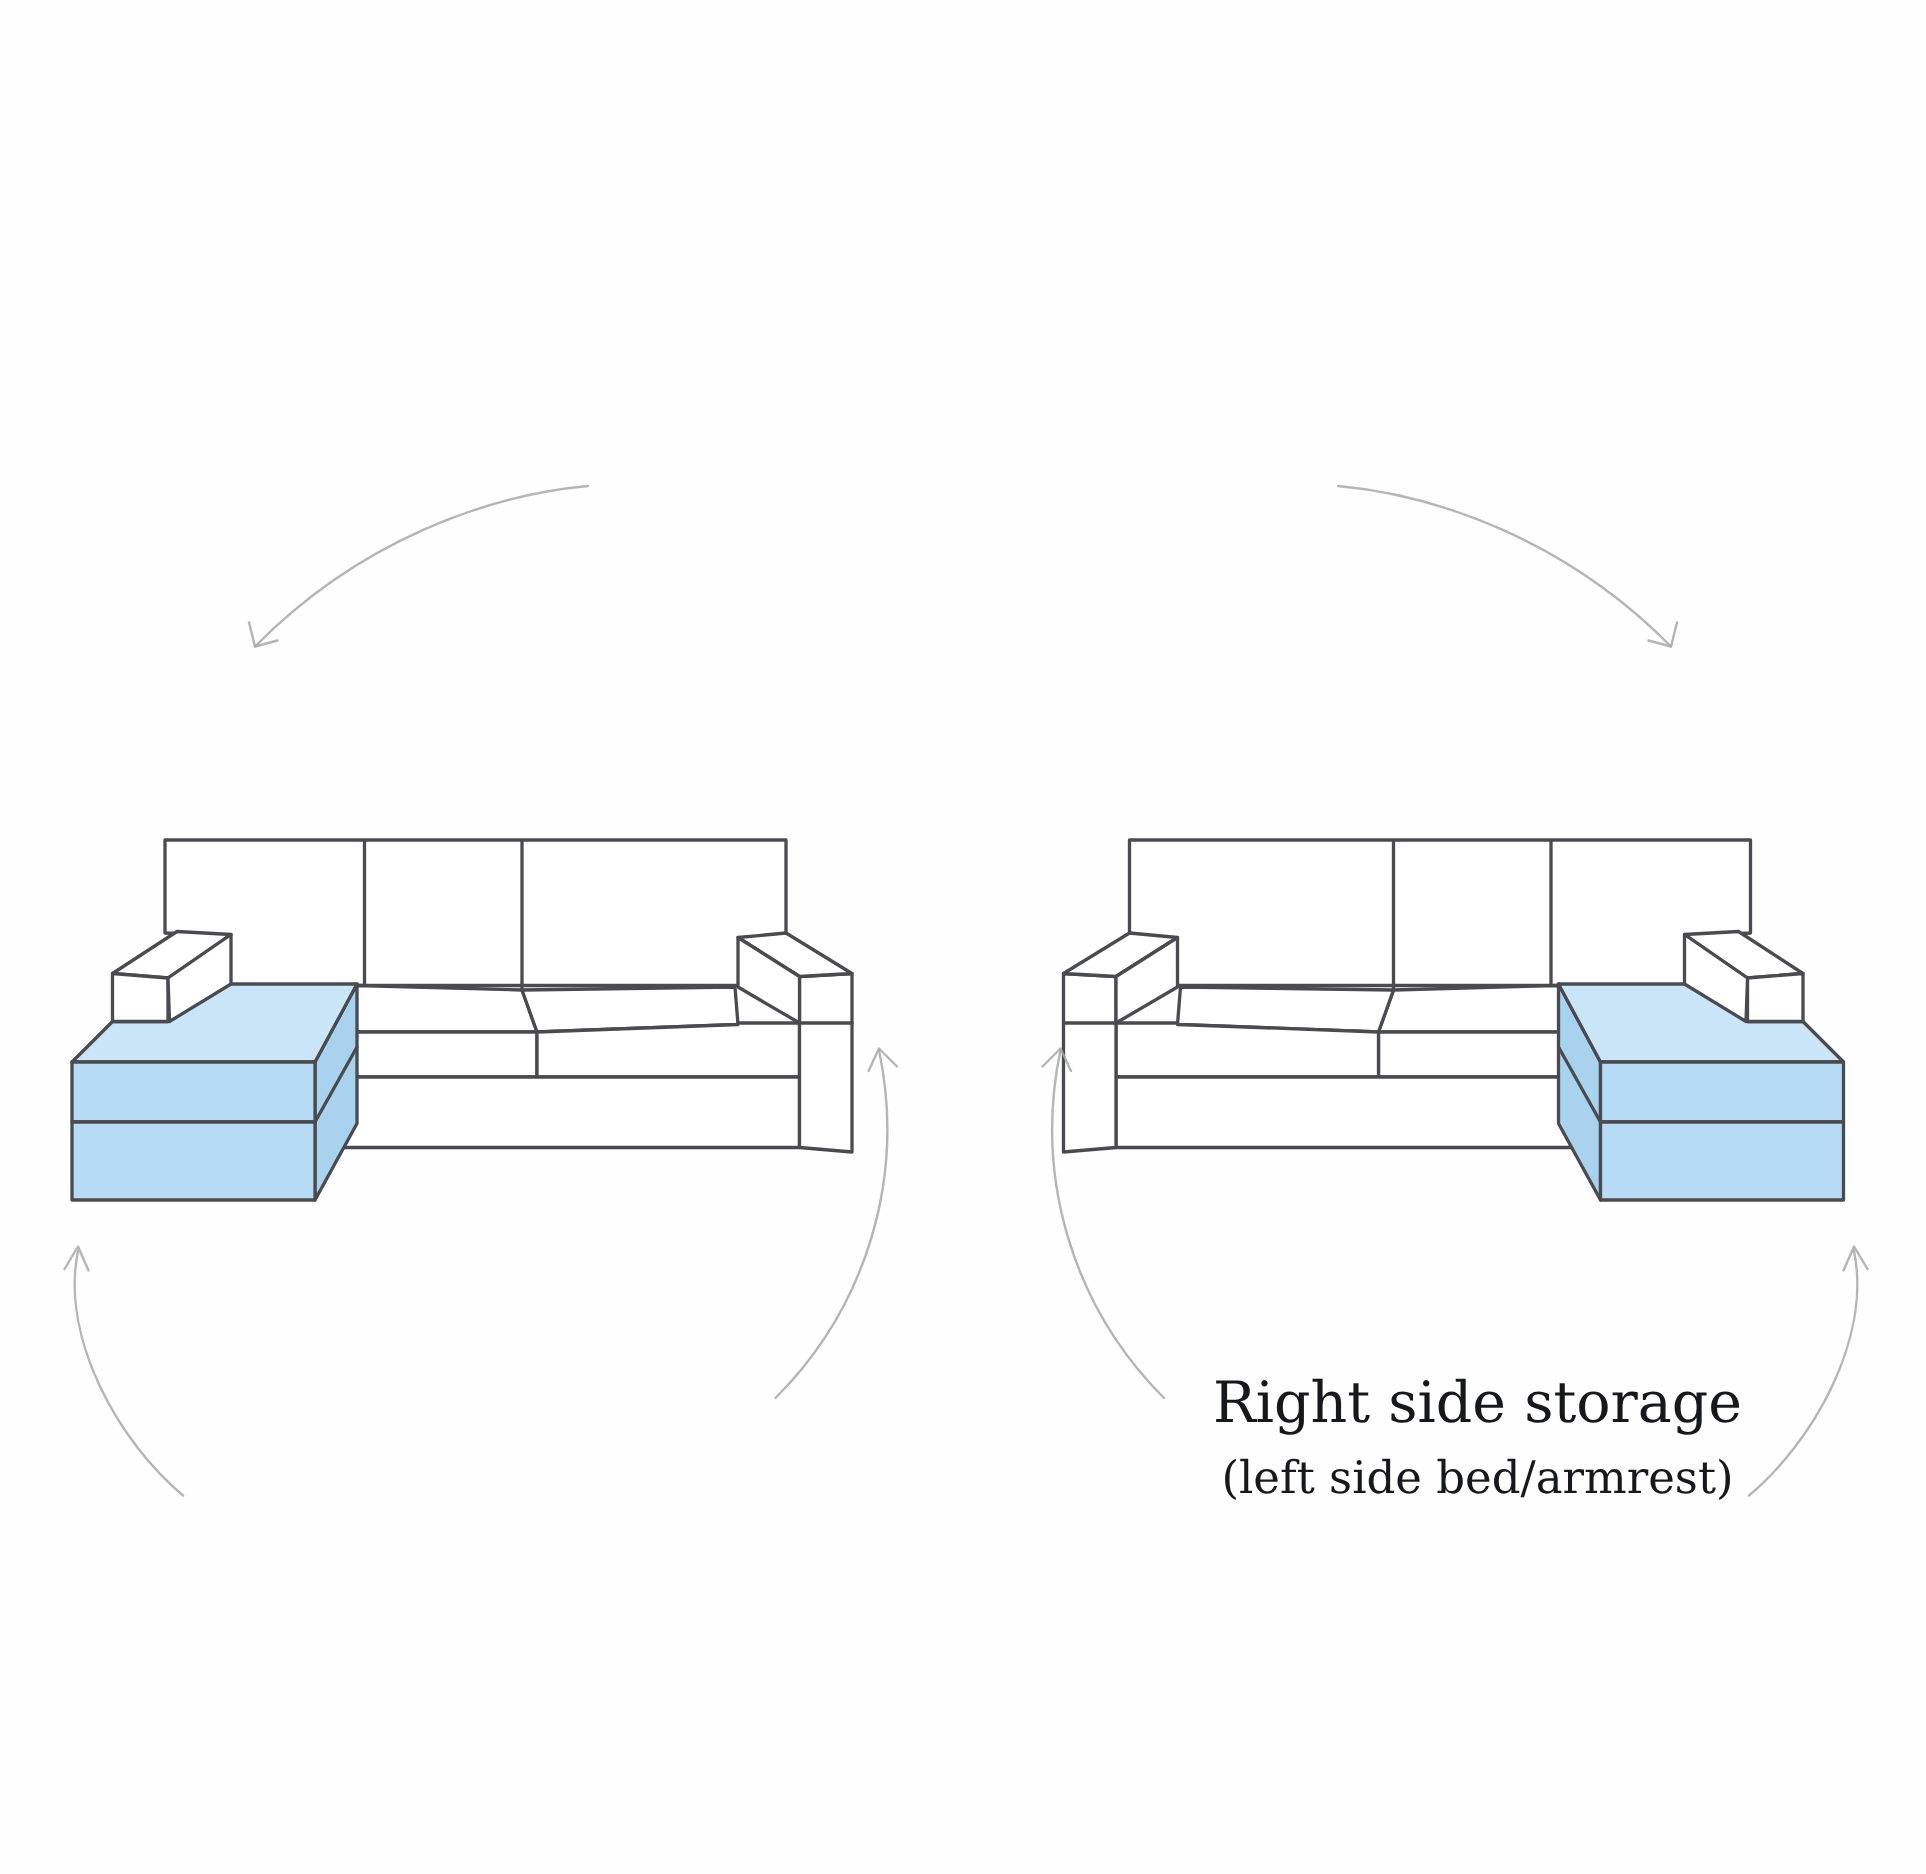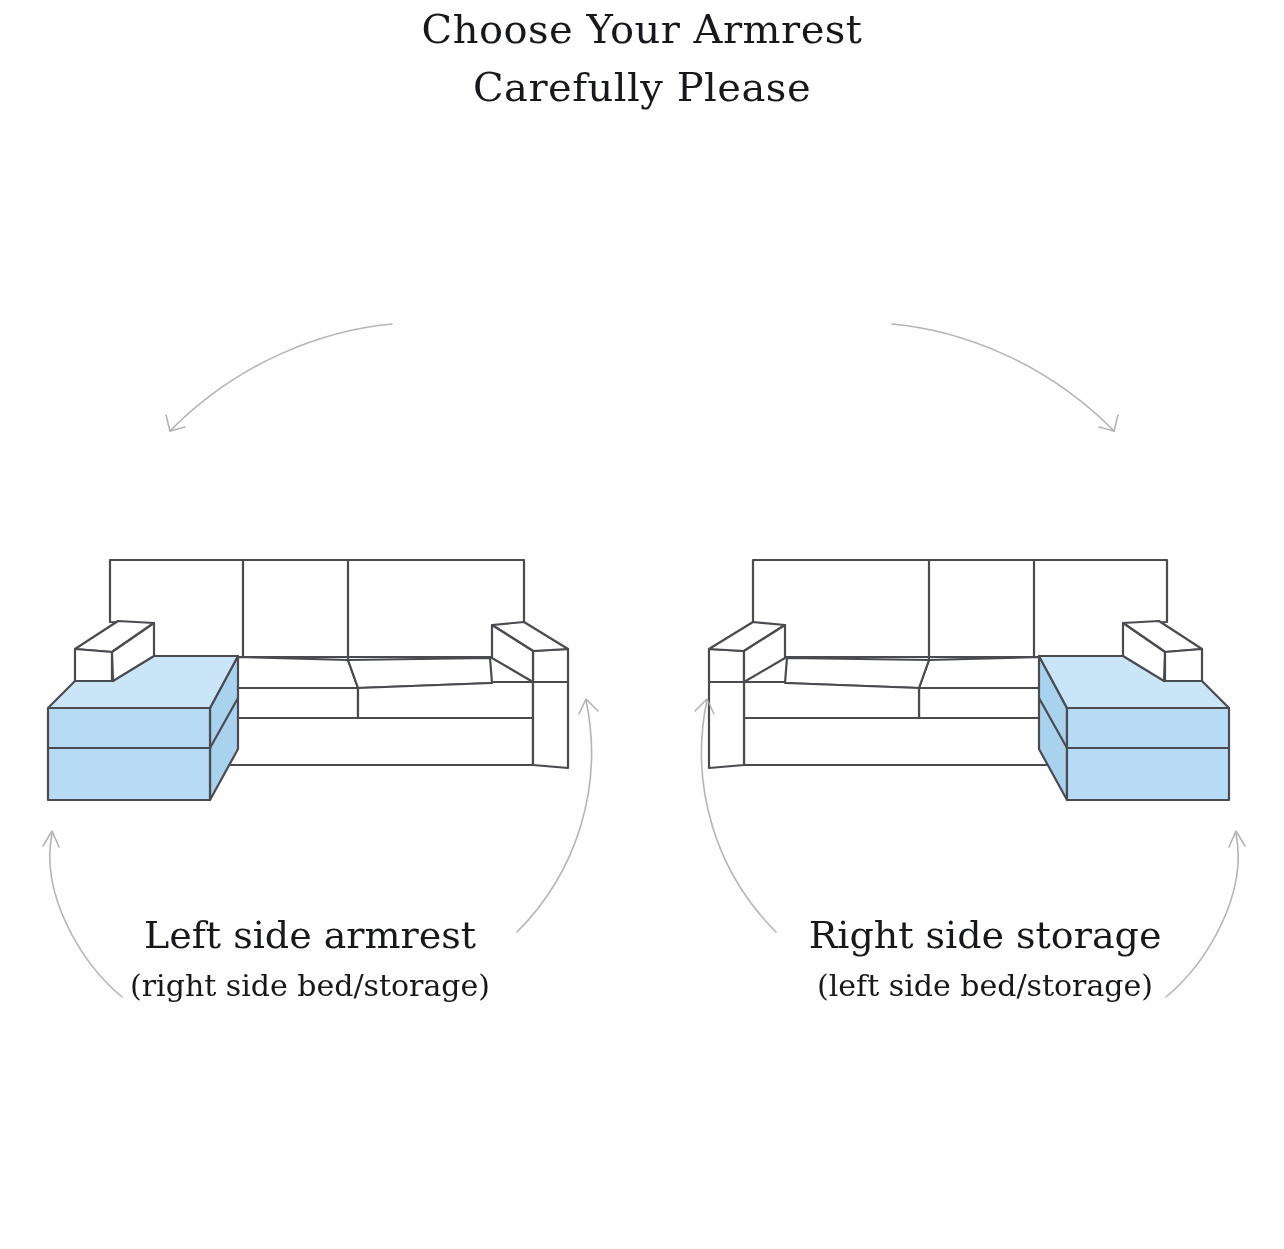--- a/index.html
+++ b/index.html
@@ -105,28 +105,20 @@
     <g>
       <path class="arrow" d="M776,932 C716,872 689,786 707,700"></path>
       <polyline class="arrow" points="714,714 707,699 695,711"></polyline>
     </g>
     <g>
       <path class="arrow" d="M1166,997 C1208,962 1248,893 1236,834"></path>
       <polyline class="arrow" points="1245,846 1236,831 1229,847"></polyline>
     </g>
   </svg>
 
-  <div class="title">
-    <div>Choose Your Armrest</div>
-    <div>Carefully Please</div>
-  </div>
 
-  <div class="option-label left">
-    <div class="main">Left side armrest</div>
-    <div class="sub">(right side bed/storage)</div>
-  </div>
 
   <div class="option-label right">
     <div class="main">Right side storage</div>
-    <div class="sub">(left side bed/storage)</div>
+    <div class="sub">(left side bed/armrest)</div>
   </div>
 
 </div>
 
 </body></html>

